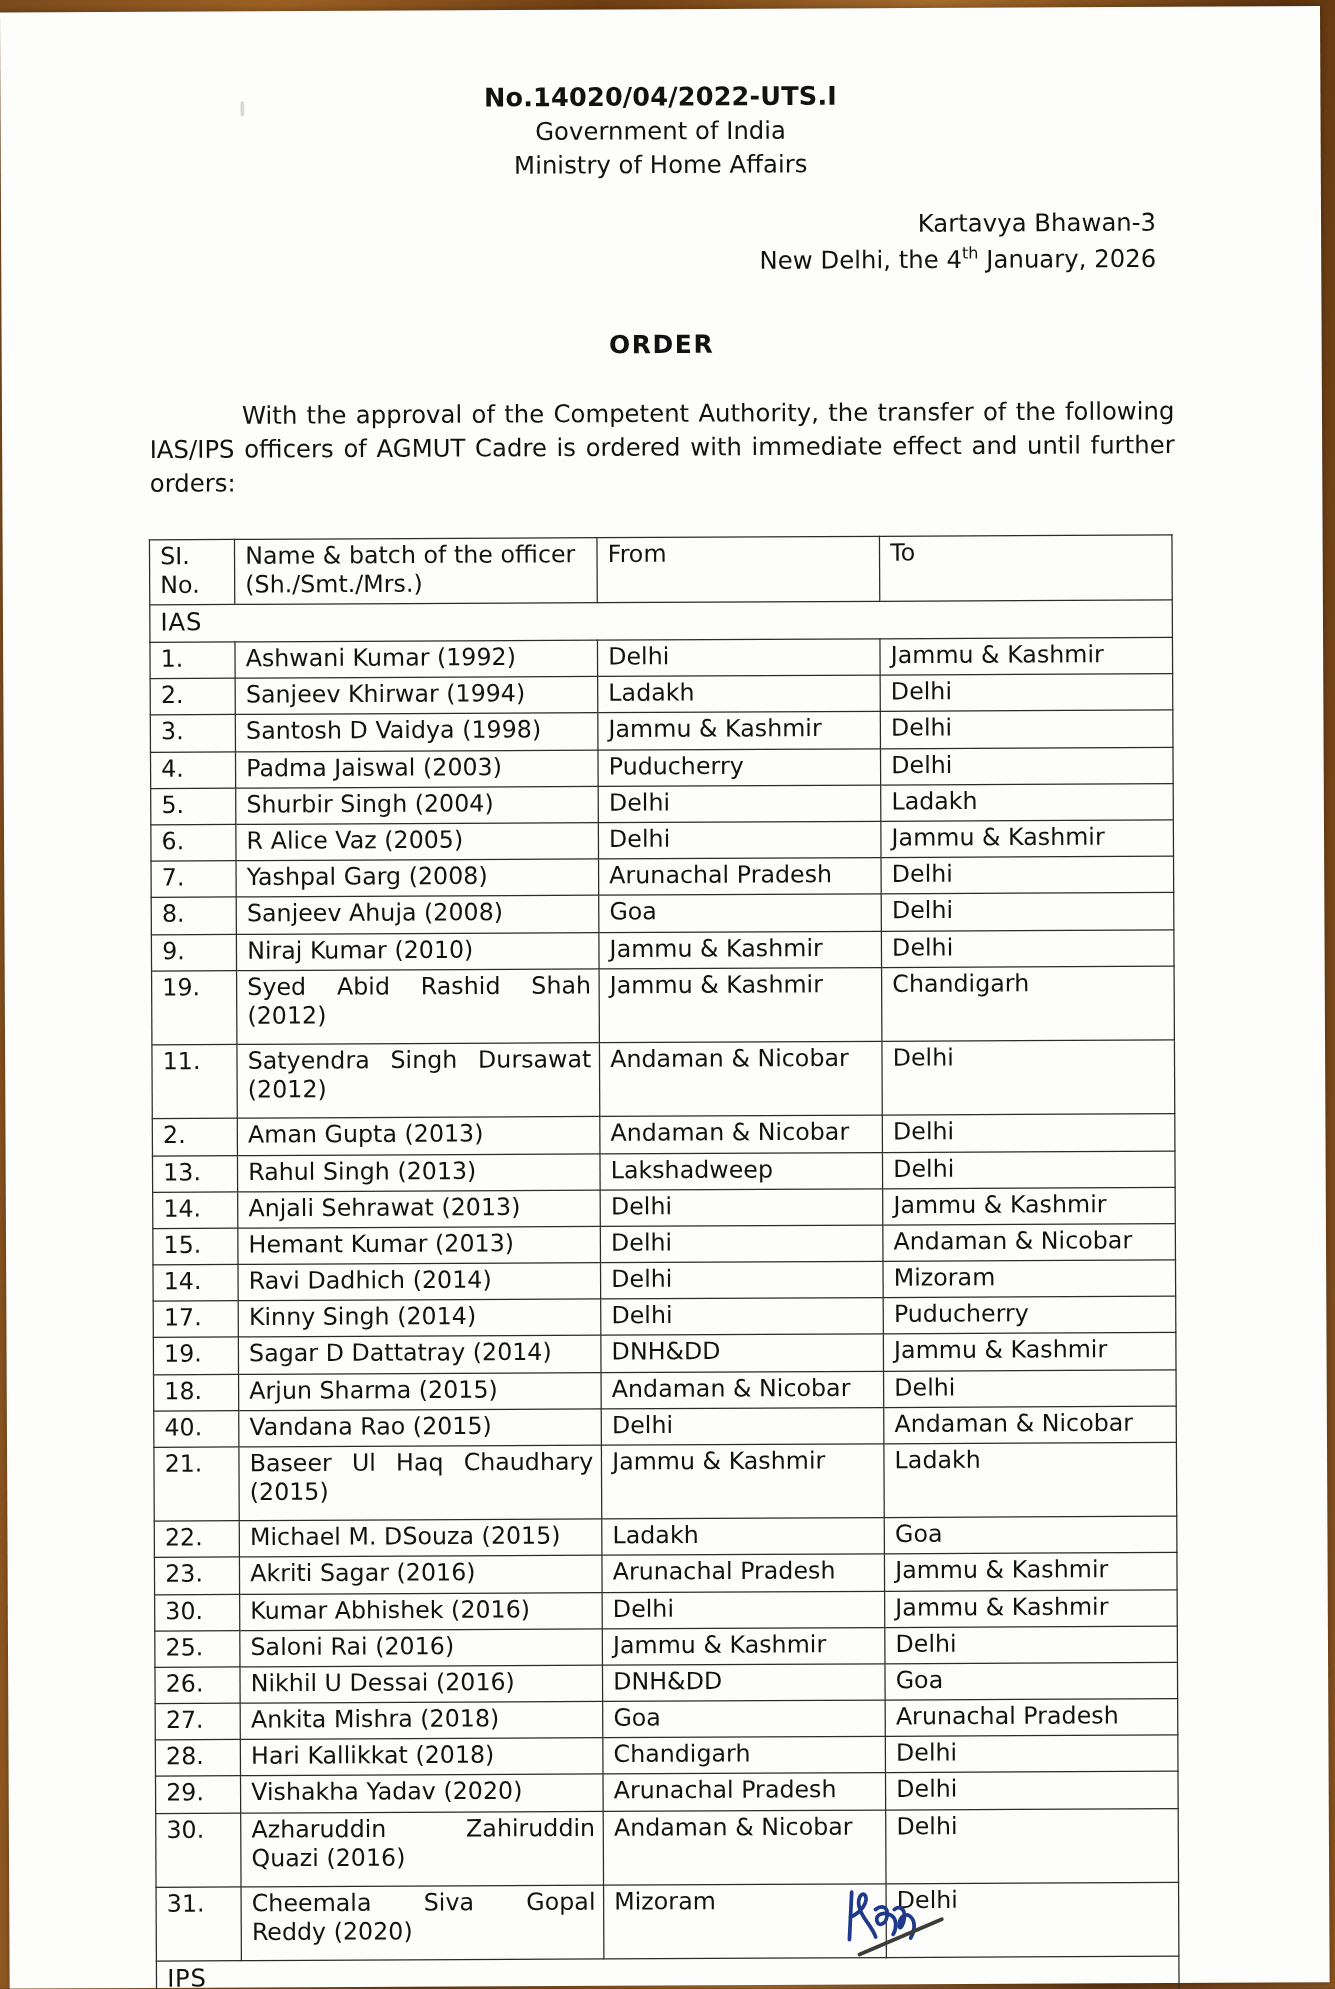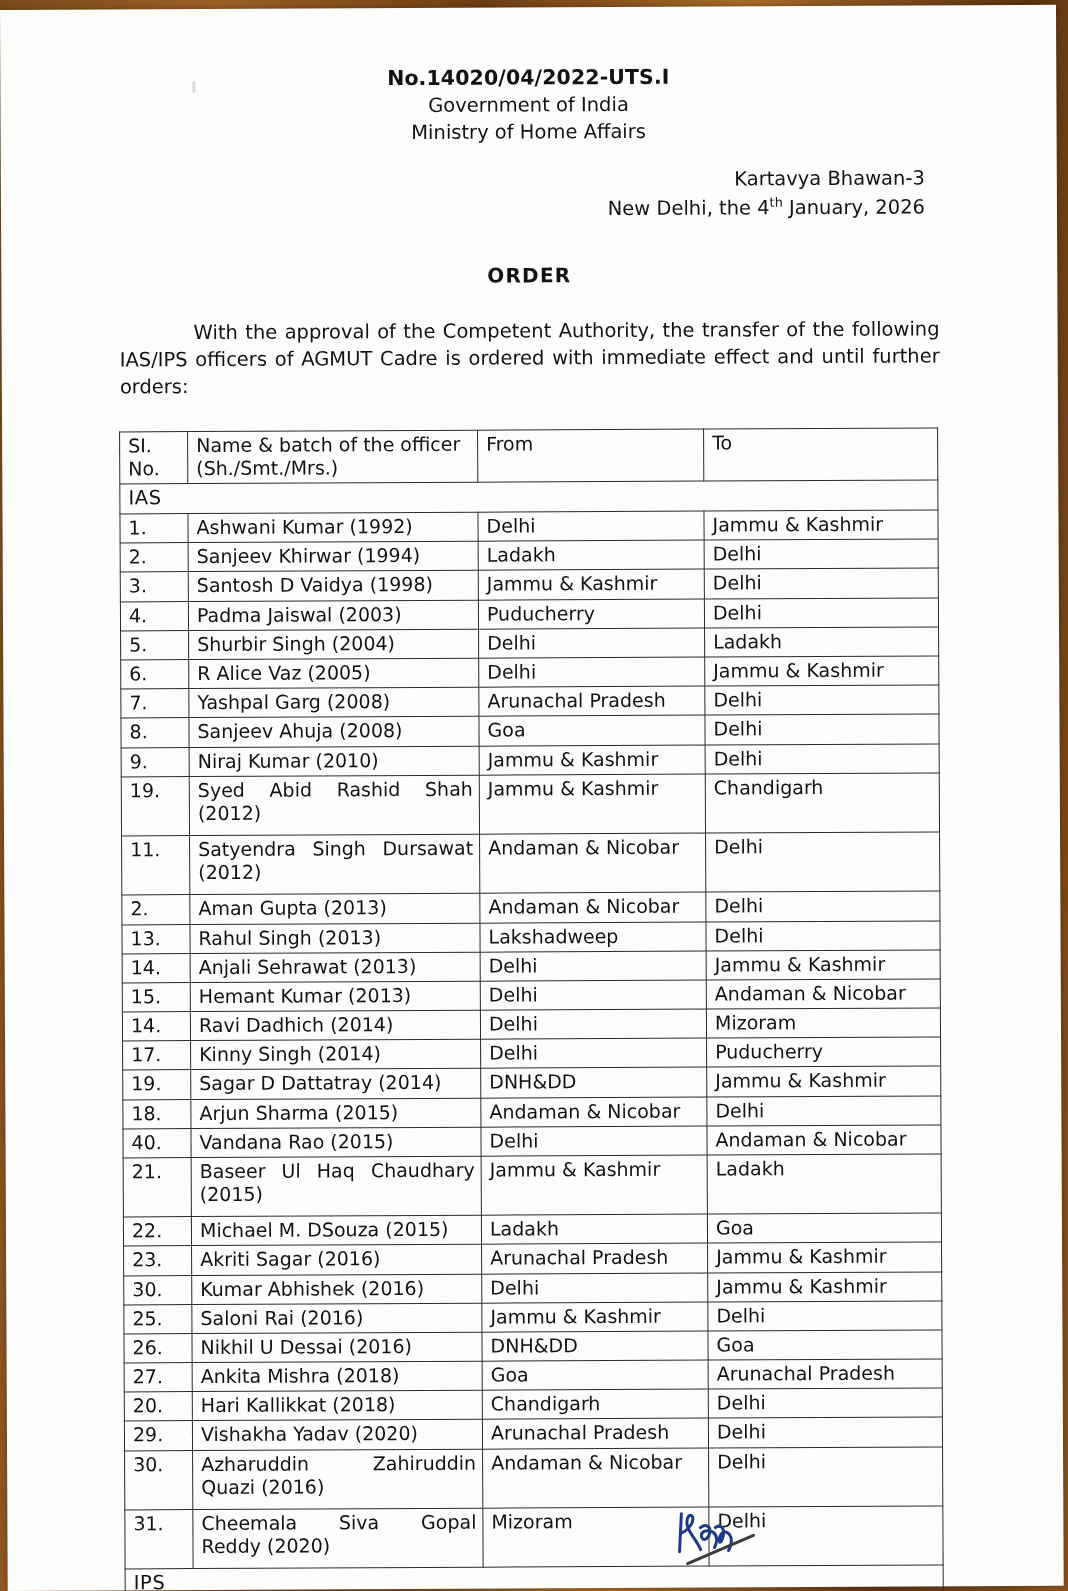--- a/index.html
+++ b/index.html
@@ -376,21 +376,21 @@
                 <td>DNH&amp;DD</td>
                 <td>Goa</td>
               </tr>
               <tr>
                 <td class="sl-cell">27.</td>
                 <td>Ankita Mishra (2018)</td>
                 <td>Goa</td>
                 <td>Arunachal Pradesh</td>
               </tr>
               <tr>
-                <td class="sl-cell">20.</td>
+                <td class="sl-cell">28.</td>
                 <td>Hari Kallikkat (2018)</td>
                 <td>Chandigarh</td>
                 <td>Delhi</td>
               </tr>
               <tr>
                 <td class="sl-cell">29.</td>
                 <td>Vishakha Yadav (2020)</td>
                 <td>Arunachal Pradesh</td>
                 <td>Delhi</td>
               </tr>

